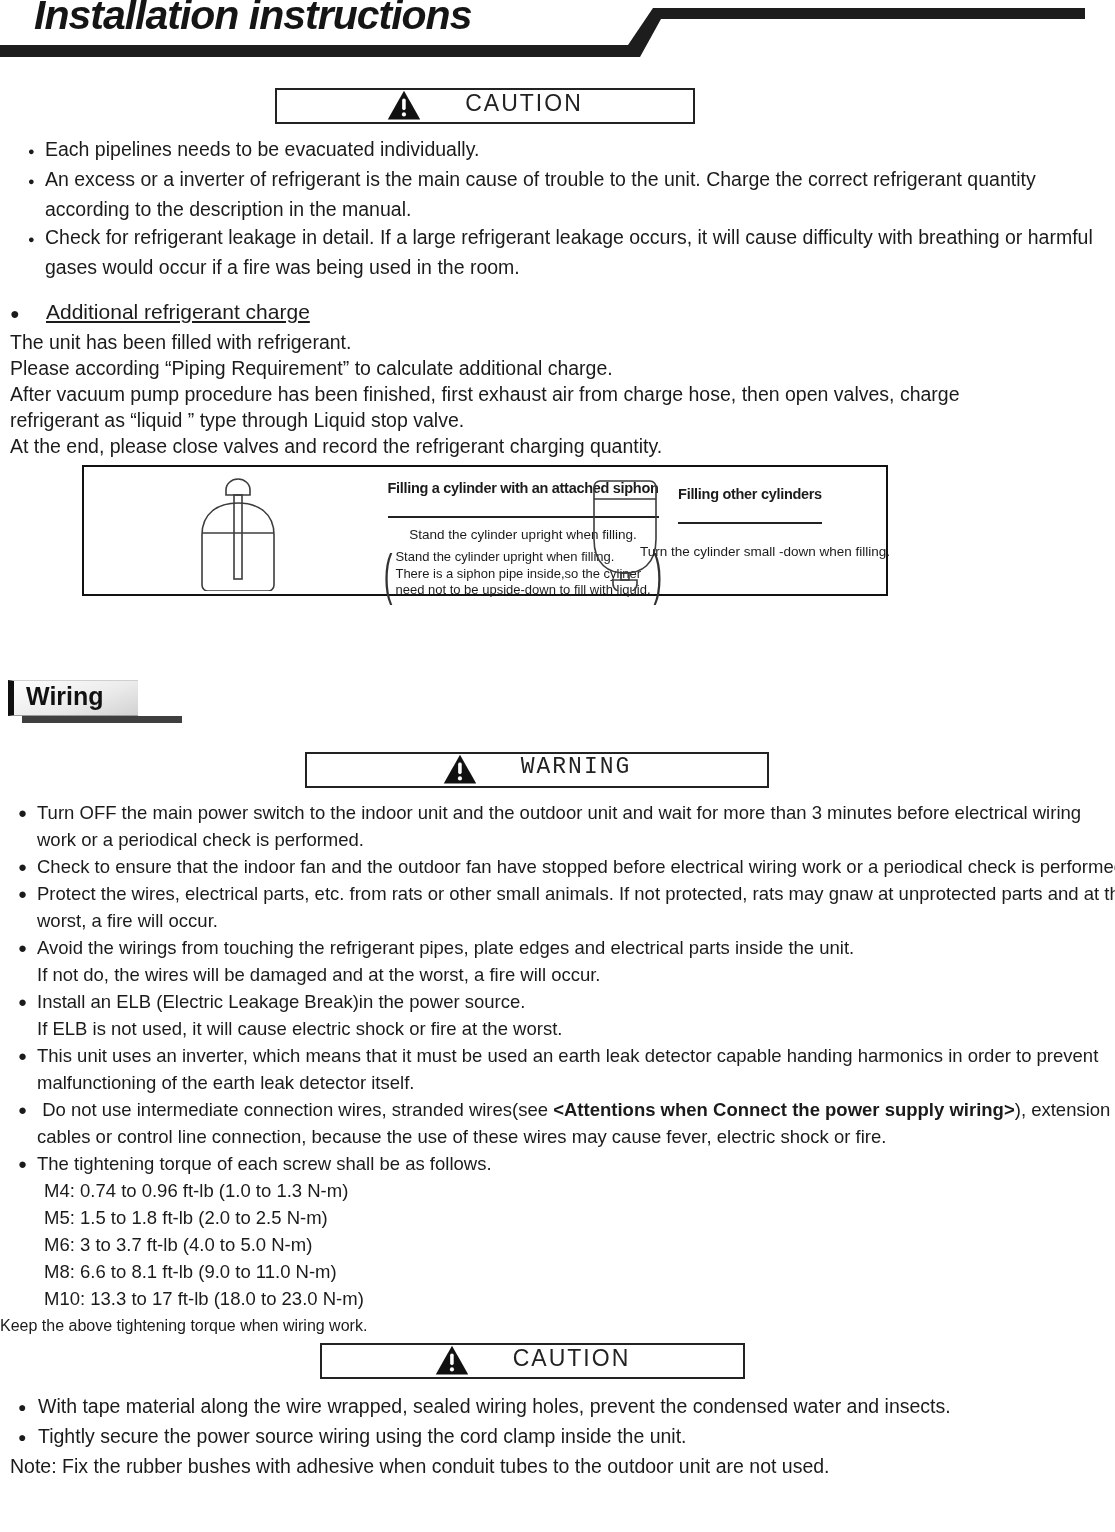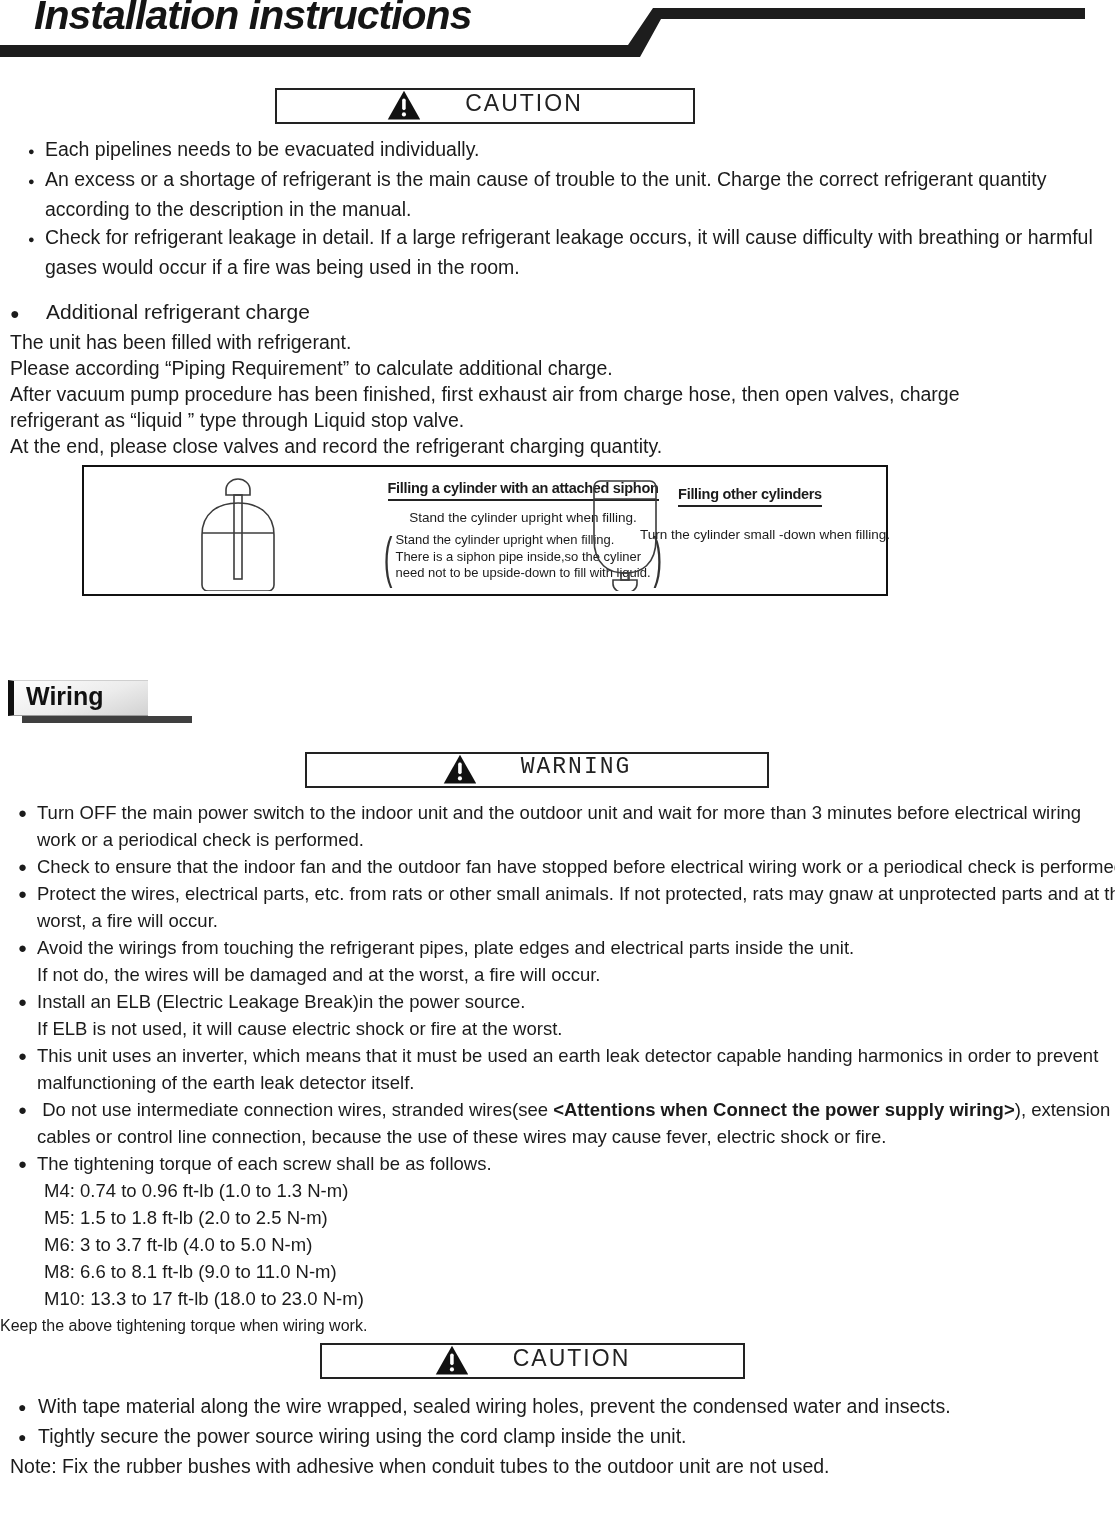--- a/index.html
+++ b/index.html
@@ -36,49 +36,49 @@
   .bdot { display:inline-block; vertical-align:1px; }
   #list-warning { margin:11px 0 0 18px; }
   #list-warning .bline { line-height:27px; font-size:18.5px; }
   #list-warning .bdot { width:19px; font-size:15px; }
   .bseg { font-weight:bold; }
   #list-bottom { margin:13px 0 0 18px; }
   #list-bottom .bline { line-height:29px; font-size:19.5px; }
   #list-bottom .bdot { width:20px; font-size:14px; }
   
   #additional { margin:16px 0 0 10px; }
-  #additional .head { line-height:30px; font-size:21px; }
+  #additional .head { line-height:30px; font-size:21px;text-decoration:underline; }
   #additional .head .bdot { width:14px; font-size:16px; margin-right:22px; vertical-align:0; }
   #additional .aline { line-height:26px; font-size:19.5px; white-space:nowrap; }
   
   #diagram {
     margin:6px 0 0 82px; width:806px; height:131px; box-sizing:border-box;
     border:2px solid #111; position:relative; background:#fff;
   }
   #diagram svg { position:absolute; }
   .dblock { position:absolute; text-align:center; }
   #dleft  { left:288px; top:12px; width:302px; }
   #dright { left:556px; top:18px; width:220px; }
   .dtitle {
     display:inline-block; font-weight:bold; font-size:14.5px; letter-spacing:-0.3px;
-    border-bottom:2px solid #222; padding-bottom:3px; white-space:nowrap;
+    border-bottom:2px solid #222; padding-bottom:20px; white-space:nowrap;
   }
   .dcap { font-size:13.5px; margin-top:9px; white-space:nowrap; }
   #dright .dcap { margin-top:20px; }
   .paren-row { display:flex; align-items:center; justify-content:center; margin-top:7px; }
   .paren { display:inline-block; font-size:26px; font-weight:300; color:#333;
            transform:scaleY(2.1); line-height:1; }
   .pnotes { text-align:left; font-size:13px; line-height:16.5px; margin:0 3px; white-space:nowrap; }
   
   #wiring-wrap { margin:84px 0 0 8px; height:44px; }
   .wiring-tab {
     display:inline-block; position:relative;
     background:linear-gradient(160deg,#fdfdfd 0%,#ececec 55%,#d2d2d2 100%);
     border-left:6px solid #101010; border-bottom:1px solid #9a9a9a; border-top:1px solid #cfcfcf;
-    padding:1px 44px 4px 12px; font-size:25px; font-weight:bold; color:#111;
+    padding:1px 34px 4px 12px; font-size:25px; font-weight:bold; color:#111;
   }
   .wiring-tab::after {
     content:""; position:absolute; height:7px; background:#3f3f3f;
     left:8px; right:-44px; bottom:-8px;
   }
   
   #torque { margin-left:18px; }
   #torque .titem { line-height:27px; font-size:18.5px; padding-left:26px; white-space:nowrap; }
   #torque-footer { line-height:27px; font-size:16px; }
   
@@ -100,21 +100,21 @@
     <rect x="19.6" y="11" width="4.6" height="15" rx="2.3" fill="#fff"></rect>
     <circle cx="21.9" cy="31.5" r="2.7" fill="#fff"></circle>
   </svg>
   <span class="lbl">CAUTION</span>
 </div>
 
 <div class="blist" id="list-caution-top">
 
     <div class="bline"><span class="bdot">●</span><span>Each pipelines needs to be evacuated individually.</span></div>
 
-    <div class="bline"><span class="bdot">●</span><span>An excess or a shortage of refrigerant is the main cause of trouble to the unit. Charge the correct refrigerant quantity</span></div>
+    <div class="bline"><span class="bdot">●</span><span>An excess or a inverter of refrigerant is the main cause of trouble to the unit. Charge the correct refrigerant quantity</span></div>
 
     <div class="bline"><span class="bdot"></span><span>according to the description in the manual.</span></div>
 
     <div class="bline"><span class="bdot">●</span><span>Check for refrigerant leakage in detail. If a large refrigerant leakage occurs, it will cause difficulty with breathing or harmful</span></div>
 
     <div class="bline"><span class="bdot"></span><span>gases would occur if a fire was being used in the room.</span></div>
   </div>
 
 <div id="additional">
   <div class="head"><span class="bdot">●</span><span>Additional refrigerant charge</span></div>

